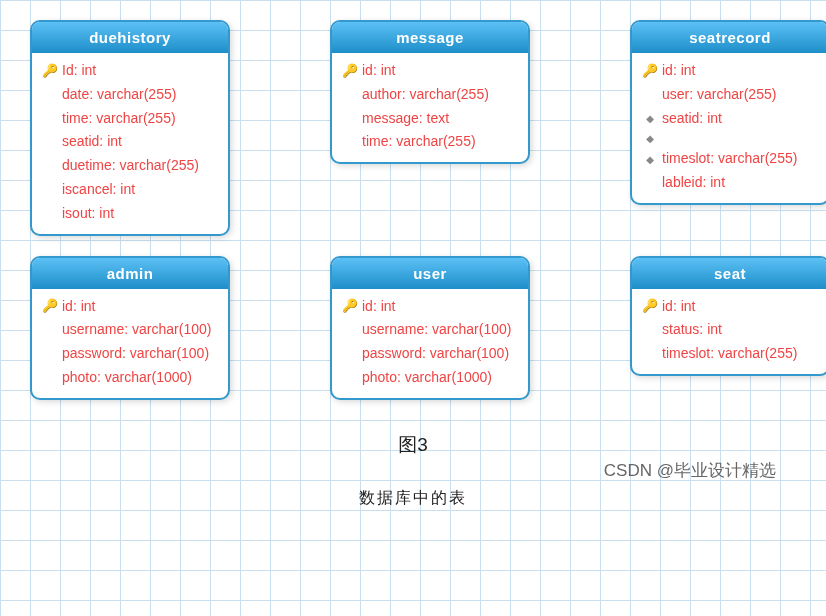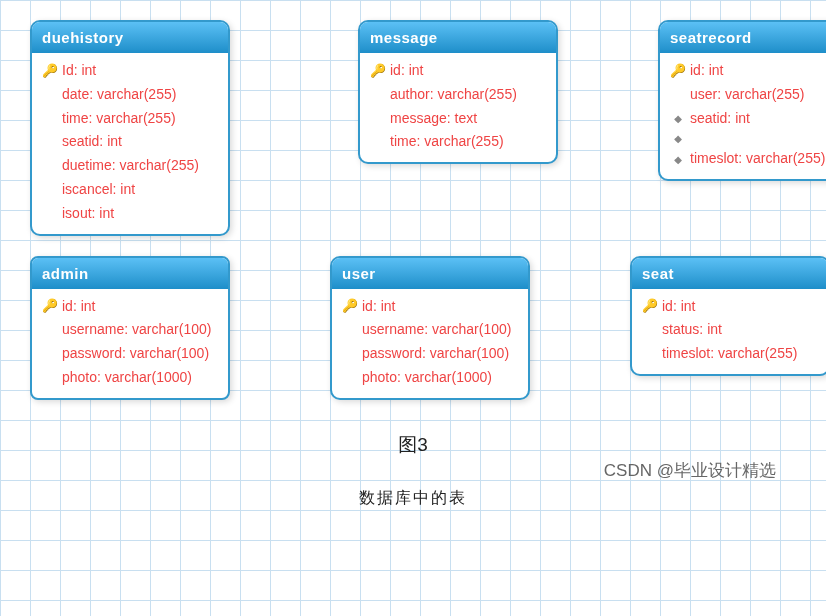--- a/index.html
+++ b/index.html
@@ -45,21 +45,21 @@
       min-width: 190px;
       overflow: hidden;
       box-shadow: 2px 2px 6px rgba(0,0,0,0.15);
     }
 
     .db-table-header {
       background: linear-gradient(180deg, #5bc0f5 0%, #1e8ec9 100%);
       color: #fff;
       font-weight: bold;
       font-size: 15px;
-      text-align: left;
+      text-align: center;
       padding: 7px 10px;
       letter-spacing: 0.5px;
     }
 
     .db-table-body {
       padding: 6px 10px 8px 10px;
     }
 
     .db-field {
       display: flex;
@@ -163,21 +163,21 @@
           <span class="field-icon"></span>
           <span class="field-text">iscancel: int</span>
         </div>
         <div class="db-field">
           <span class="field-icon"></span>
           <span class="field-text">isout: int</span>
         </div>
       </div>
     </div>
 
-    <div class="db-table" style="min-width:200px; margin-left: 98px;">
+    <div class="db-table" style="min-width:200px; margin-left: 70px;">
       <div class="db-table-header">message</div>
       <div class="db-table-body">
         <div class="db-field">
           <span class="field-icon key-icon">🔑</span>
           <span class="field-text">id: int</span>
         </div>
         <div class="db-field">
           <span class="field-icon"></span>
           <span class="field-text">author: varchar(255)</span>
         </div>
@@ -207,28 +207,32 @@
           <span class="field-icon diamond-icon">◆</span>
           <span class="field-text">seatid: int</span>
         </div>
         <div class="db-field">
           <span class="field-icon diamond-icon">◆</span>
         </div>
         <div class="db-field">
           <span class="field-icon diamond-icon">◆</span>
           <span class="field-text">timeslot: varchar(255)</span>
         </div>
+        <div class="db-field">
+          <span class="field-icon"></span>
+          <span class="field-text">lableid: int</span>
+        </div>
       </div>
     </div>
 
   </div>
 
   <div class="tables-row row2">
 
-    <div class="db-table" style="min-width:200px;border-radius:8px;">
+    <div class="db-table" style="min-width:200px;">
       <div class="db-table-header">admin</div>
       <div class="db-table-body">
         <div class="db-field">
           <span class="field-icon key-icon">🔑</span>
           <span class="field-text">id: int</span>
         </div>
         <div class="db-field">
           <span class="field-icon"></span>
           <span class="field-text">username: varchar(100)</span>
         </div>

